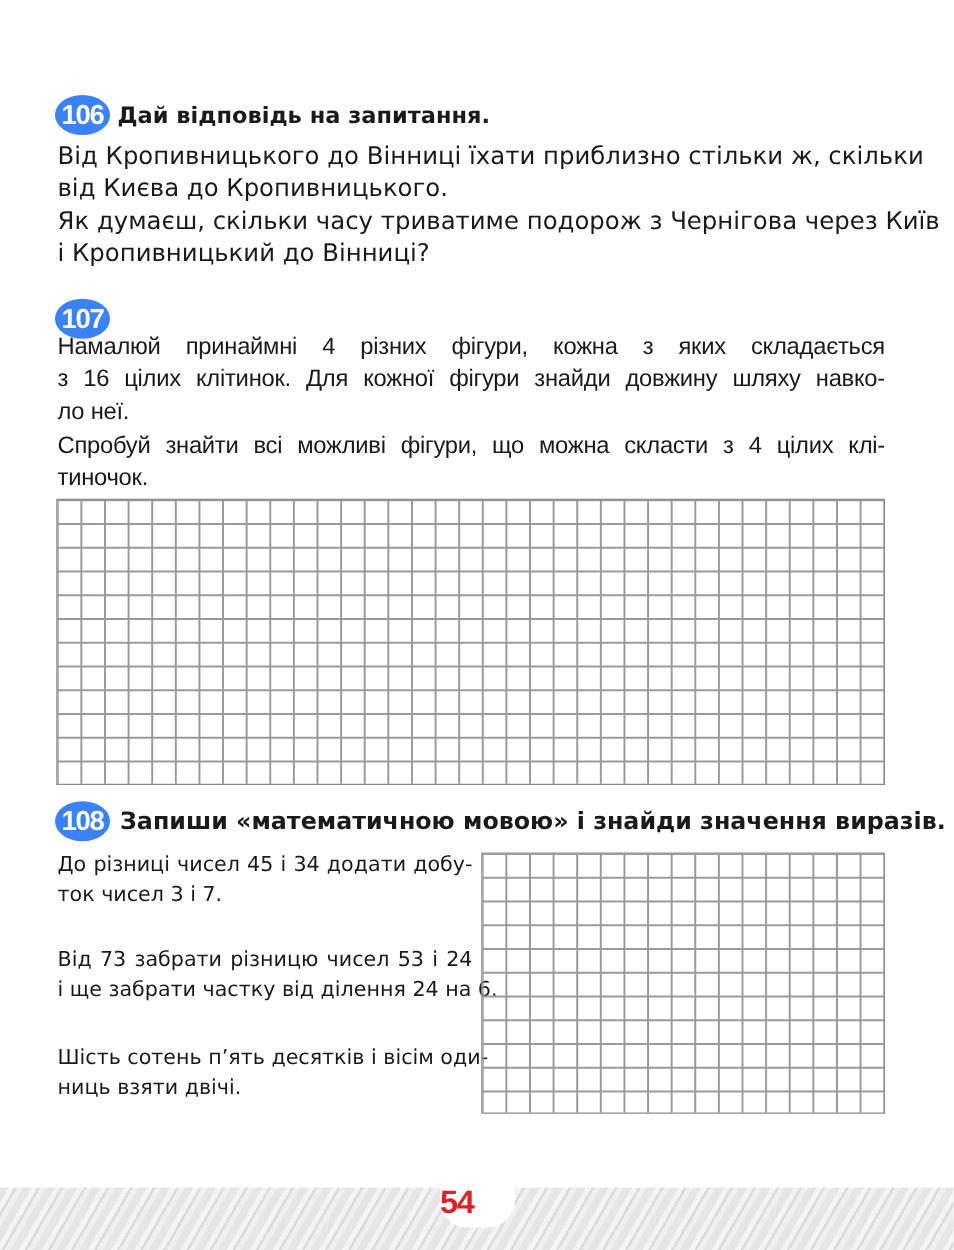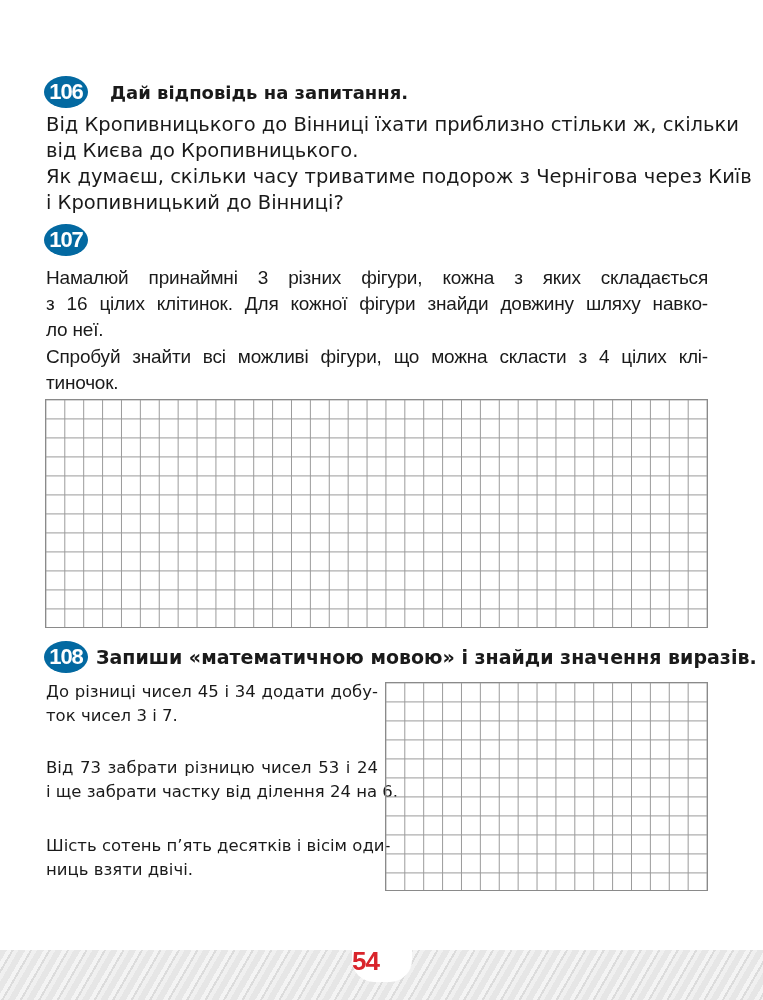--- a/index.html
+++ b/index.html
@@ -1,22 +1,22 @@
 <!DOCTYPE html>
 <html><head>
 <meta charset="utf-8">
 <style>
   html, body { margin:0; padding:0; }
   body { width:763px; height:1000px; background:#ffffff; position:relative; overflow:hidden;
          font-family:"DejaVu Sans", sans-serif; color:#1a1a1a; }
   .task-head { position:absolute; left:44px; display:flex; align-items:center; height:32px; }
-  .badge { width:44px; height:32px; border-radius:50%; background:#0369a1; color:#ffffff;
+  .badge { width:44px; height:32px; border-radius:50%; background:#3b82f6; color:#ffffff;
            font-family:"Liberation Sans", sans-serif; font-weight:bold; font-size:22px;
            display:flex; align-items:center; justify-content:center; letter-spacing:-1px; }
-  .head-text { margin-left:22px; font-weight:bold; font-size:18px; font-family:"DejaVu Sans", sans-serif; white-space:nowrap; }
+  .head-text { margin-left:6px; font-weight:bold; font-size:18px; font-family:"DejaVu Sans", sans-serif; white-space:nowrap; }
   .line { position:absolute; left:46px; font-size:19.5px; white-space:nowrap; line-height:26px; }
   .line.just { width:662px; text-align:justify; text-align-last:justify; }
   .narrow { position:absolute; left:46px; font-size:16.5px; line-height:24px; white-space:nowrap; }
   .narrow.just { width:332px; text-align:justify; text-align-last:justify; }
   .c107 { font-family:"Liberation Sans", sans-serif; font-size:19px; letter-spacing:-0.2px; }
   .grid { position:absolute; border:1.5px solid #8a8a8a; box-sizing:border-box;
           background-image:
             linear-gradient(to right, #9a9a9a 1.2px, transparent 1.2px),
             linear-gradient(to bottom, #9a9a9a 1.2px, transparent 1.2px);
           background-size:18.9px 19px; background-position:-0.6px -0.6px; }
@@ -32,24 +32,24 @@
 
 <div class="task-head" style="top:76px;">
   <div class="badge">106</div>
   <div class="head-text">Дай відповідь на запитання.</div>
 </div>
 <div class="line just" style="top:112px;">Від Кропивницького до Вінниці їхати приблизно стільки ж, скільки</div>
 <div class="line" style="top:138px;">від Києва до Кропивницького.</div>
 <div class="line just" style="top:164px;">Як думаєш, скільки часу триватиме подорож з Чернігова через Київ</div>
 <div class="line" style="top:190px;">і Кропивницький до Вінниці?</div>
 
-<div class="task-head" style="top:224px;">
+<div class="task-head" style="top:239px;">
   <div class="badge">107</div>
 </div>
-<div class="line just c107" style="top:265px;">Намалюй принаймні 3 різних фігури, кожна з яких складається</div>
+<div class="line just c107" style="top:265px;">Намалюй принаймні 4 різних фігури, кожна з яких складається</div>
 <div class="line just c107" style="top:291px;">з 16 цілих клітинок. Для кожної фігури знайди довжину шляху навко-</div>
 <div class="line c107" style="top:317px;">ло неї.</div>
 <div class="line just c107" style="top:344px;">Спробуй знайти всі можливі фігури, що можна скласти з 4 цілих клі-</div>
 <div class="line c107" style="top:370px;">тиночок.</div>
 
 <div class="grid" style="left:45px; top:399px; width:663px; height:229px;"></div>
 
 <div class="task-head" style="top:641px;">
   <div class="badge">108</div>
   <div class="head-text" style="font-size:19px; margin-left:8px;">Запиши «математичною мовою» і знайди значення виразів.</div>

